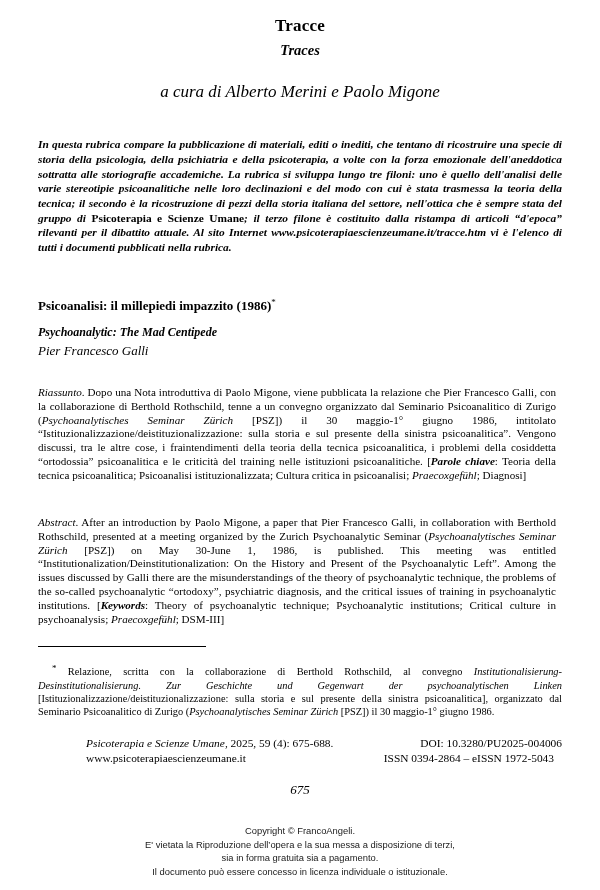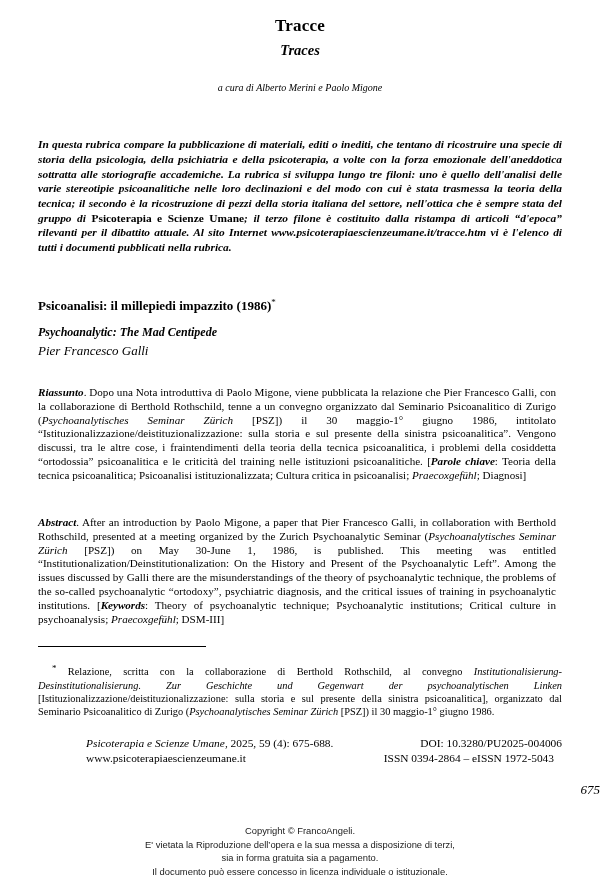--- a/index.html
+++ b/index.html
@@ -37,21 +37,21 @@
     text-align: center;
     font-weight: bold;
     font-style: italic;
     font-size: 14.5px;
     margin: 6px 0 0 0;
     line-height: 1.2;
   }
   .rubric-editors {
     text-align: center;
     font-style: italic;
-    font-size: 10px;
+    font-size: 17px;
     margin: 22px 0 0 0;
     line-height: 1.2;
   }
 
   
   .intro {
     position: absolute;
     left: 38px;
     top: 126px;
     width: 524px;
@@ -108,21 +108,21 @@
     left: 38px;
     width: 518px;
     font-size: 11.1px;
     line-height: 1.245;
     text-align: justify;
     text-justify: inter-word;
   }
   .abs-it { top: 375px; }
   .abs-en { top: 505px; }
   .abstract .lead {
-    font-weight: bold;
+    font-weight: normal;
     font-style: italic;
   }
   .abstract .kw {
     font-weight: bold;
     font-style: italic;
   }
   .abstract .ital {
     font-style: italic;
   }
 
@@ -171,21 +171,21 @@
     font-style: italic;
   }
   .cite-row.row2 .cite-right { margin-right: 8px; }
 
   
   .pageno {
     position: absolute;
     left: 0;
     top: 782px;
     width: 600px;
-    text-align: right;
+    text-align: center;
     font-style: italic;
     font-size: 13px;
   }
 
   
   .footer {
     position: absolute;
     left: 0;
     top: 824px;
     width: 600px;

